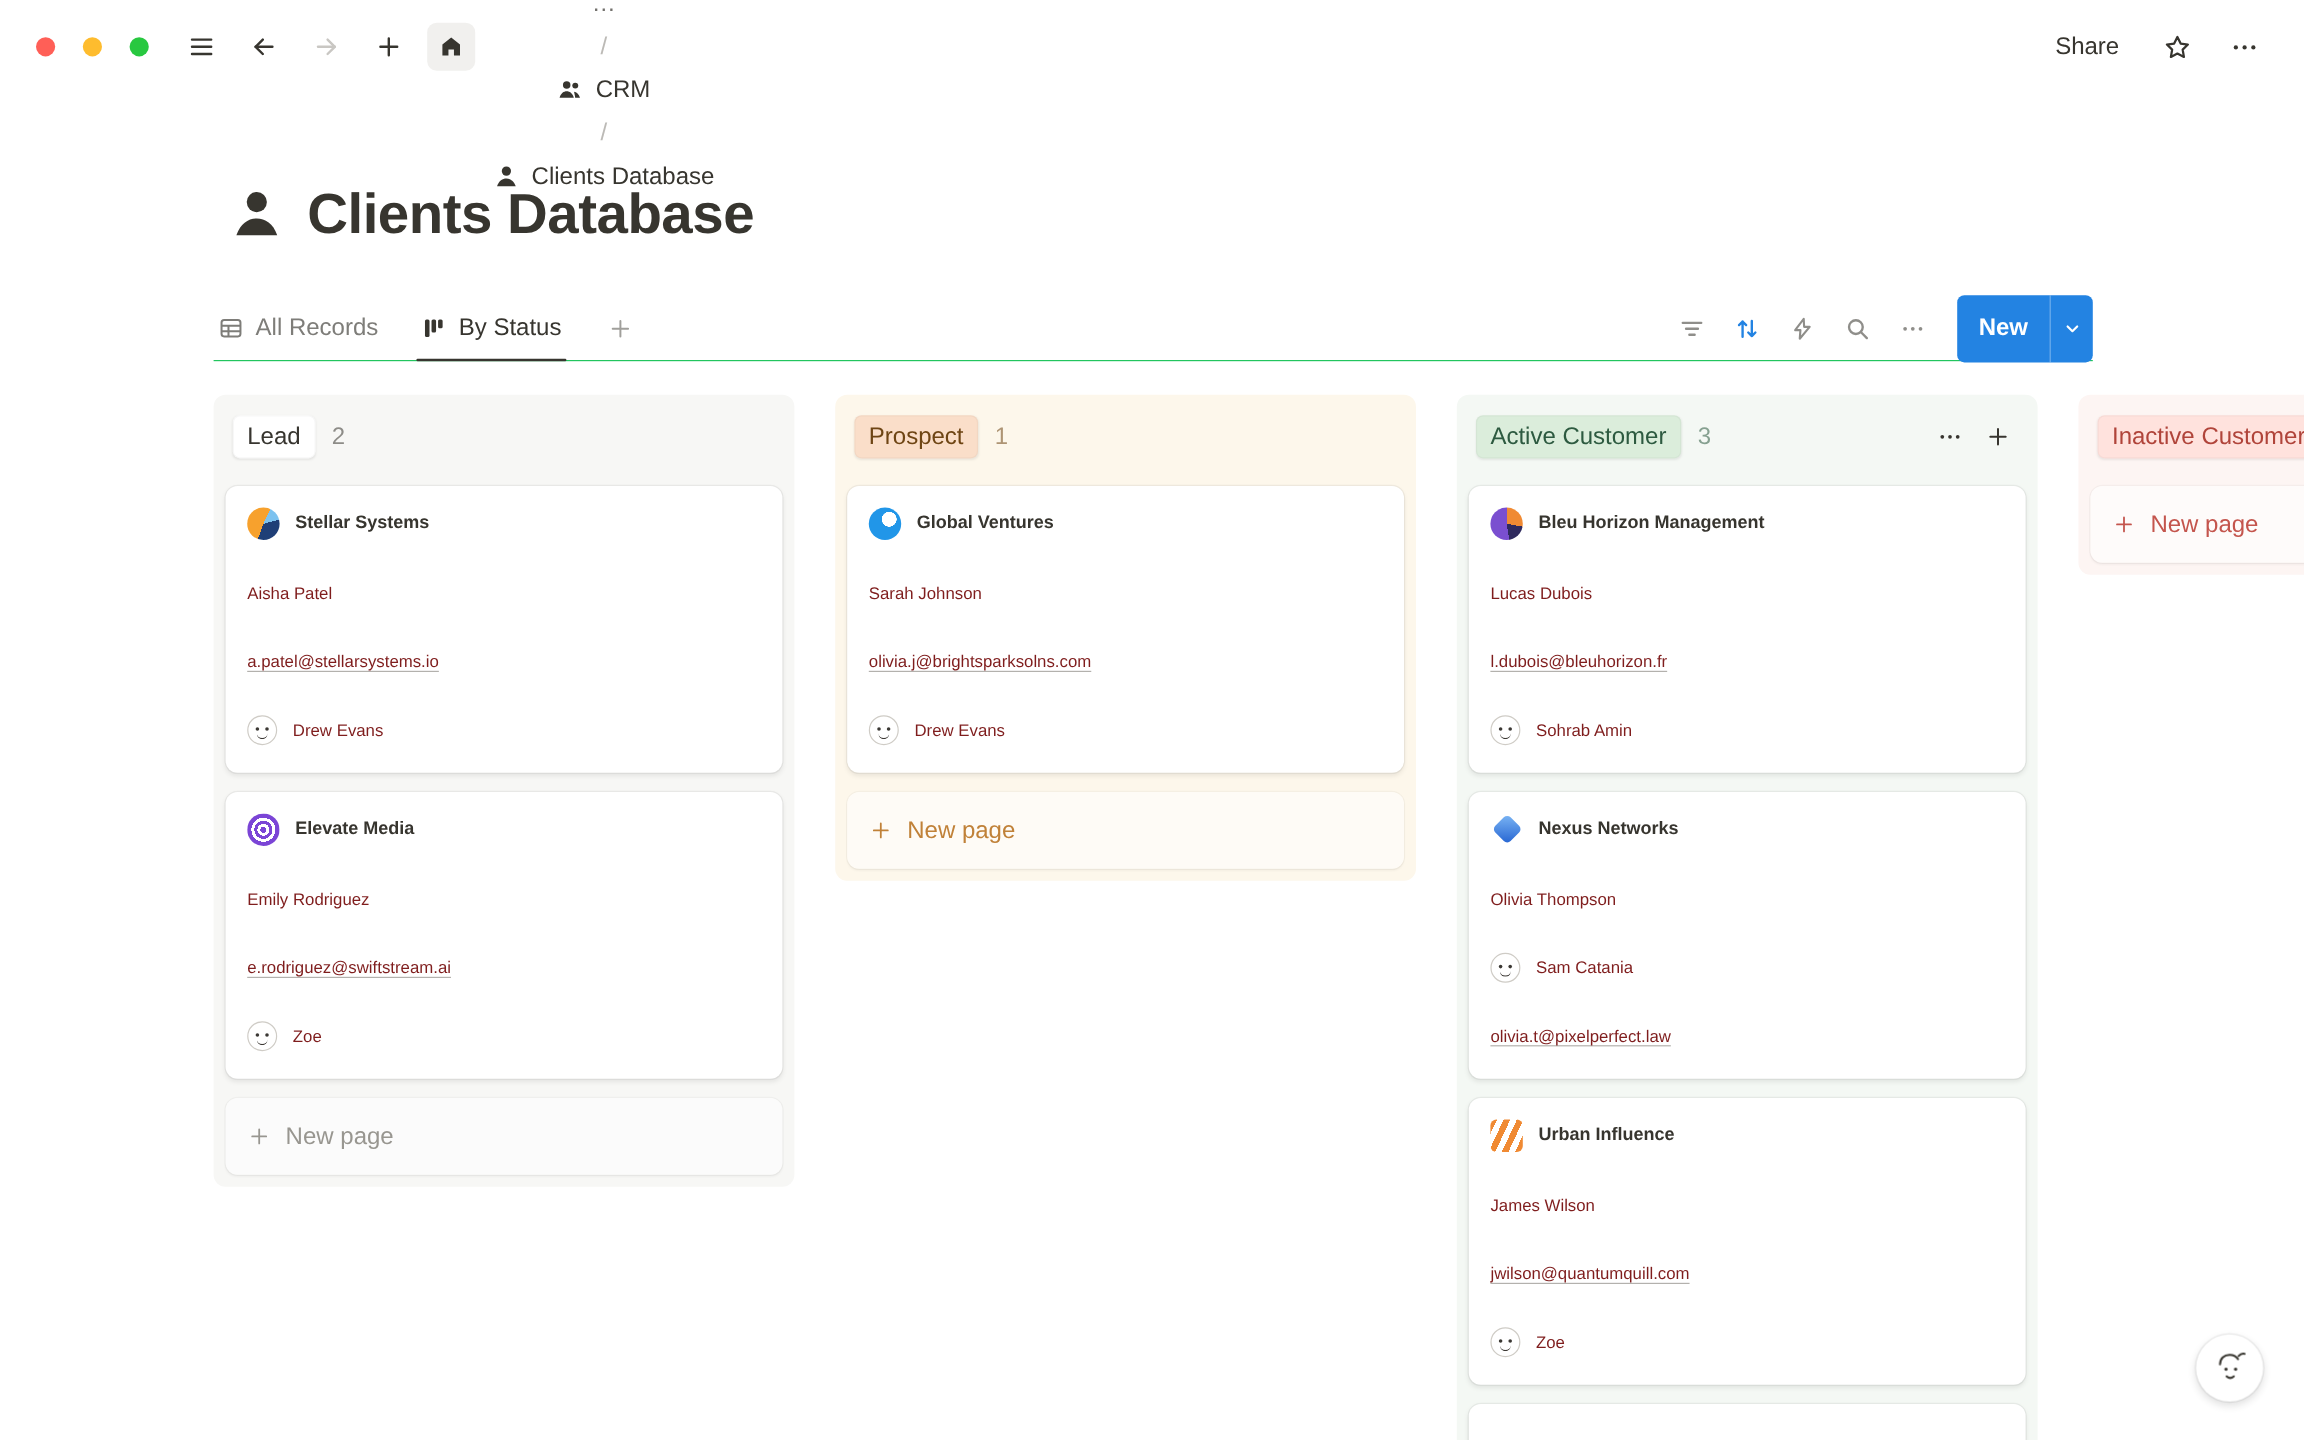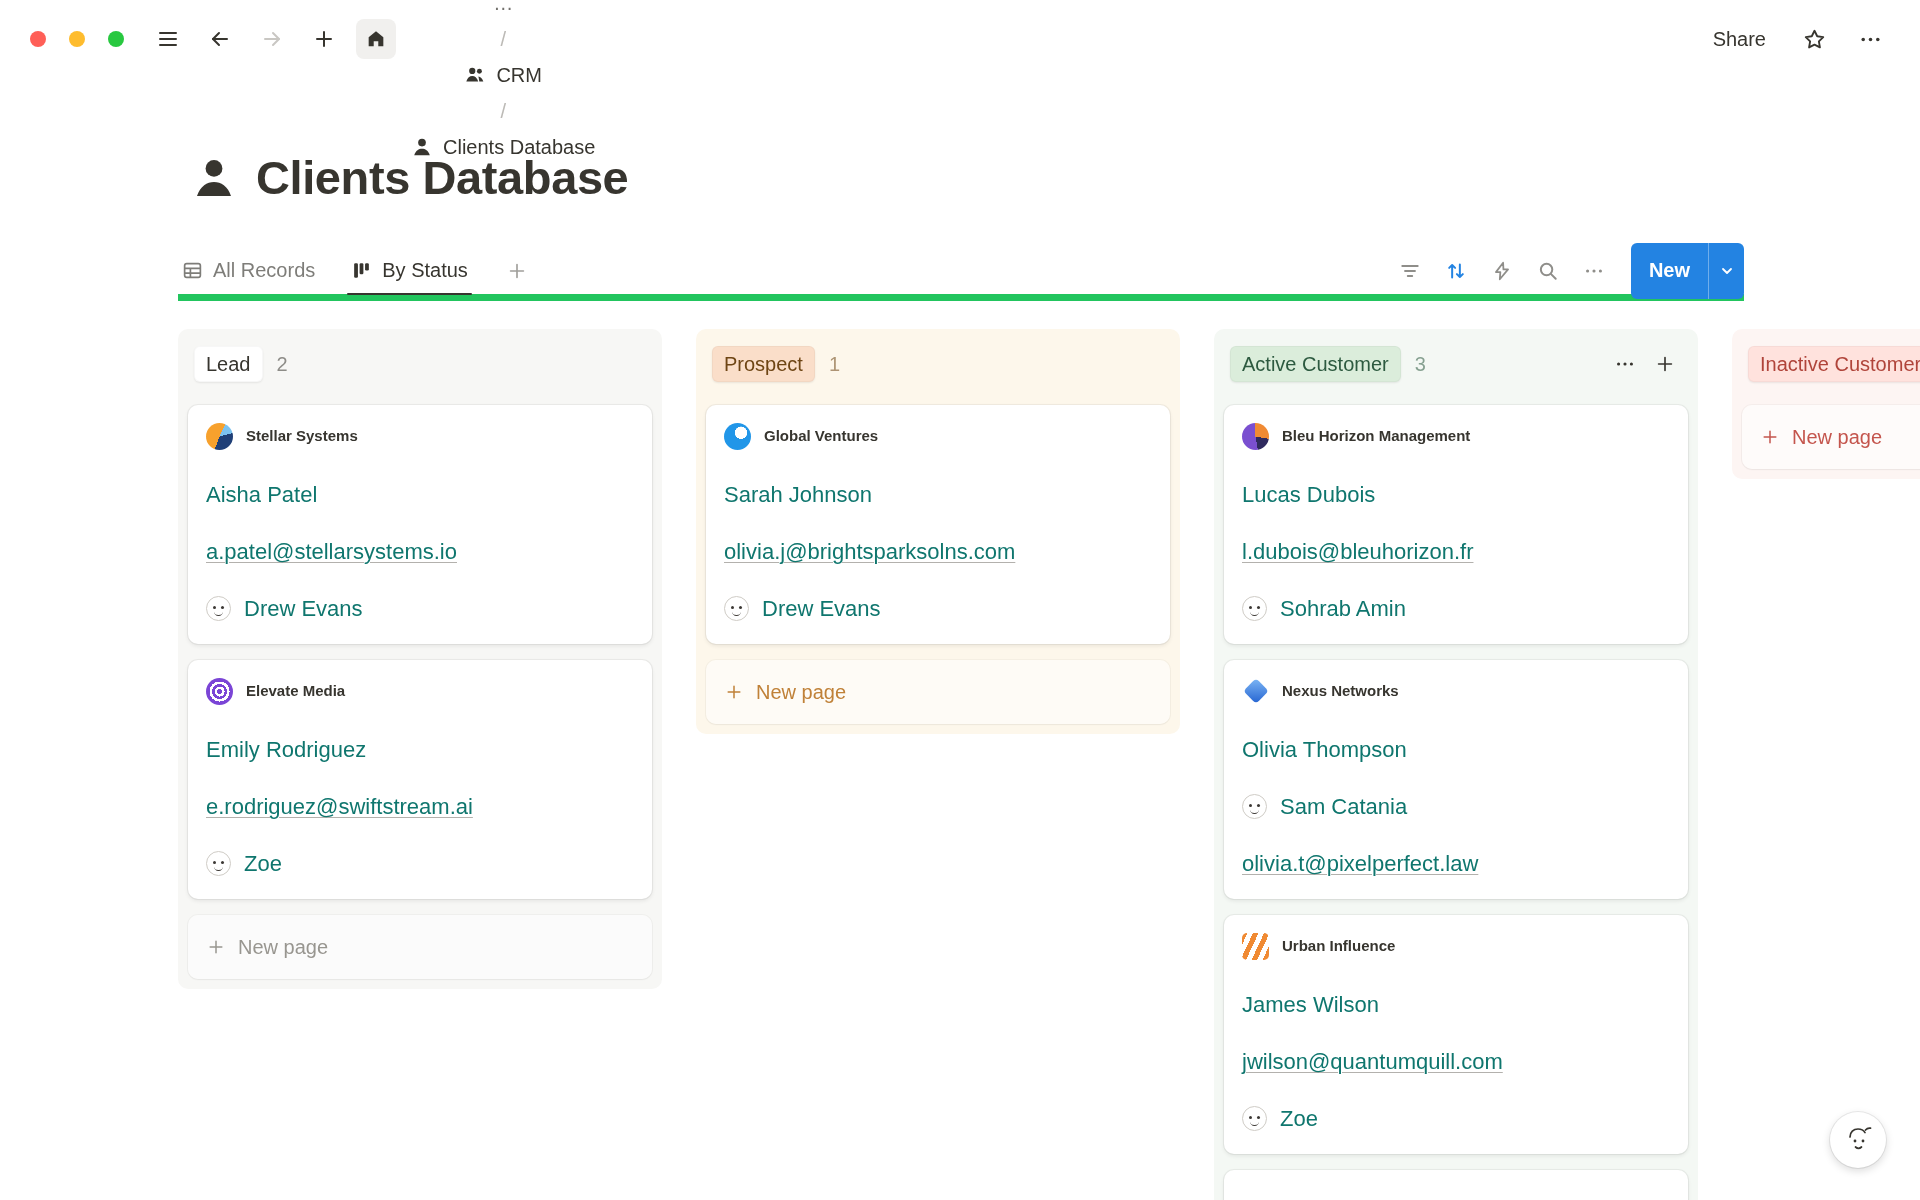--- a/index.html
+++ b/index.html
@@ -36,21 +36,21 @@
 
   .topbar-right { margin-left:auto; display:flex; align-items:center; gap:16px; }
   .share-btn { font-size:20px; padding:6px 12px; border-radius:6px; cursor:pointer; }
 
   
   .page-head { padding:0 176px 0 178px; }
   .title-row { margin-top:72px; display:flex; align-items:center; gap:18px; padding-left:12px; }
   .title-icon { color:#37352f; cursor:pointer; }
   h1 { font-size:47px; font-weight:700; letter-spacing:-0.4px; }
 
-  .tabs-row { margin-top:42px; height:54px; display:flex; align-items:center; border-bottom:7px solid #22c55e; }
+  .tabs-row { margin-top:42px; height:54px; display:flex; align-items:center; border-bottom:1px solid #22c55e; }
   .tab { display:flex; align-items:center; gap:10px; font-size:20px; color:#7e7d79;
          height:100%; padding:0 4px; margin-right:28px; cursor:pointer; position:relative; }
   .tab.active { color:#37352f; font-weight:500; }
   .tab.active::after { content:""; position:absolute; left:0; right:0; bottom:-1px; height:2.5px;
                        background:#37352f; border-radius:1px; }
   .add-view { color:#a09f9b; width:34px; height:34px; }
 
   .view-toolbar { margin-left:auto; display:flex; align-items:center; gap:8px; }
   .tool-icon { width:38px; height:34px; display:flex; align-items:center; justify-content:center;
                color:#8f8e8a; cursor:pointer; border-radius:6px; }
@@ -70,21 +70,21 @@
            box-shadow:0 1px 2px rgba(15,15,15,0.08), inset 0 0 0 1px rgba(15,15,15,0.03);
            white-space:nowrap; cursor:pointer; font-weight:500; }
   .count { font-size:20px; color:var(--badge-text,#777672); opacity:0.55; }
   .col-actions { margin-left:auto; display:flex; gap:6px; color:#63625e; }
   .col-actions .icon-btn { width:34px; height:34px; }
 
   .card { background:#fff; border-radius:10px; margin-top:16px; padding:16px 18px 22px;
           box-shadow:0 0 0 1px rgba(15,15,15,0.05), 0 2px 4px rgba(15,15,15,0.08); cursor:pointer; }
   .card-title { display:flex; align-items:center; gap:13px; font-size:15px; font-weight:600; line-height:30px; }
   .logo { width:27px; height:27px; flex:none; }
-  .field { margin-top:30px; font-size:22px; line-height:27px; color:#0f766e; }
+  .field { margin-top:30px; font-size:14px; line-height:27px; color:#7f1d1d; }
   .email { text-decoration:underline; text-underline-offset:3px;
            text-decoration-color:#b3b1ad; text-decoration-thickness:1px; }
   .owner-row { display:flex; align-items:center; gap:13px; }
   .card-partial { height:44px; margin-top:16px; padding:0; border-radius:10px 10px 10px 10px; }
 
   .new-page { margin-top:16px; height:64px; display:flex; align-items:center; gap:12px; padding:0 18px;
               border-radius:10px; font-size:20px; color:var(--newpage-text,#989690);
               background:rgba(255,255,255,0.55);
               box-shadow:0 0 0 1px rgba(15,15,15,0.03), 0 1px 2px rgba(15,15,15,0.04); cursor:pointer; }
 

